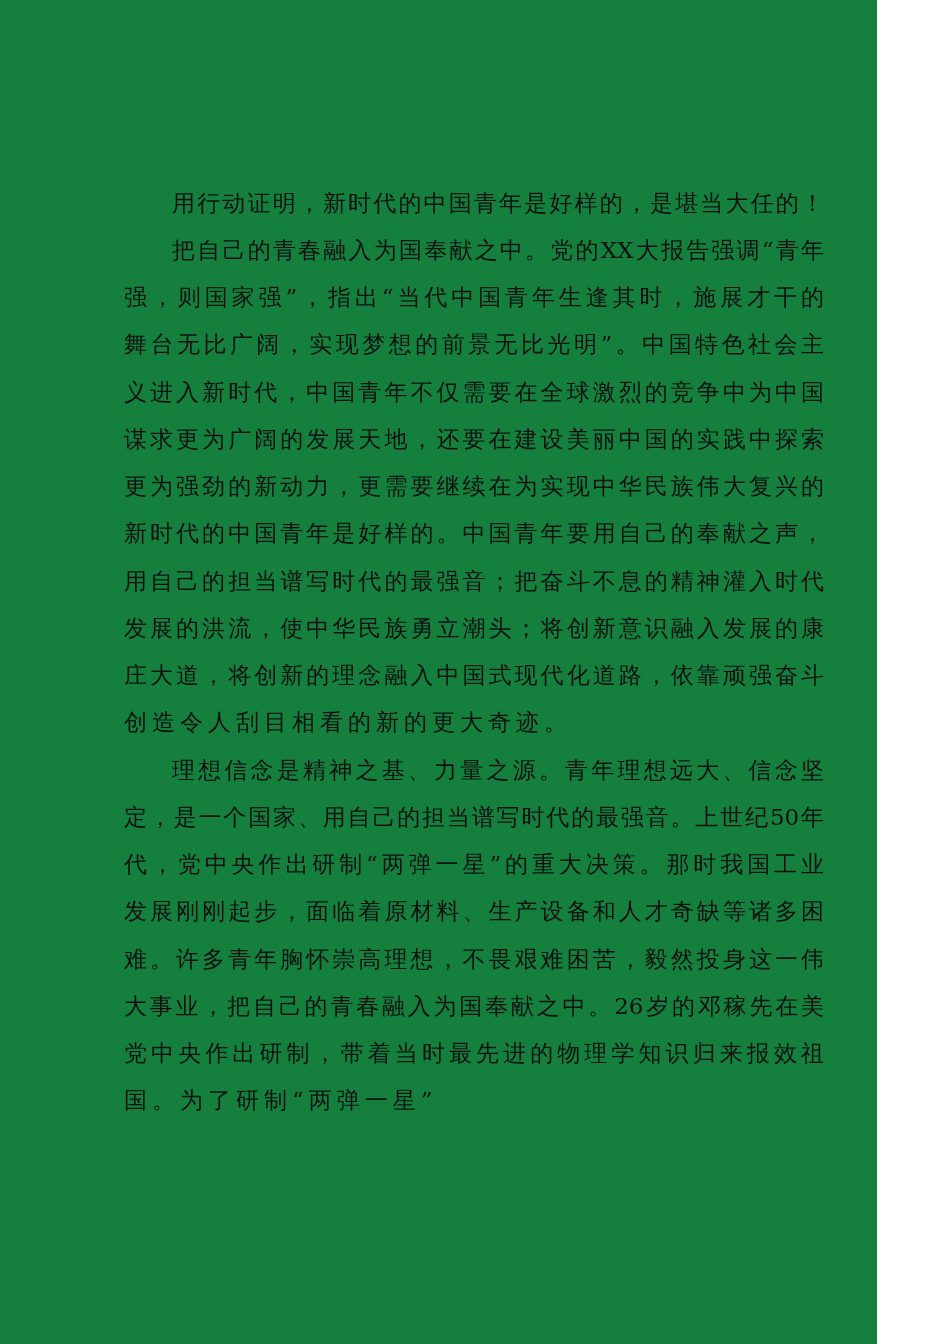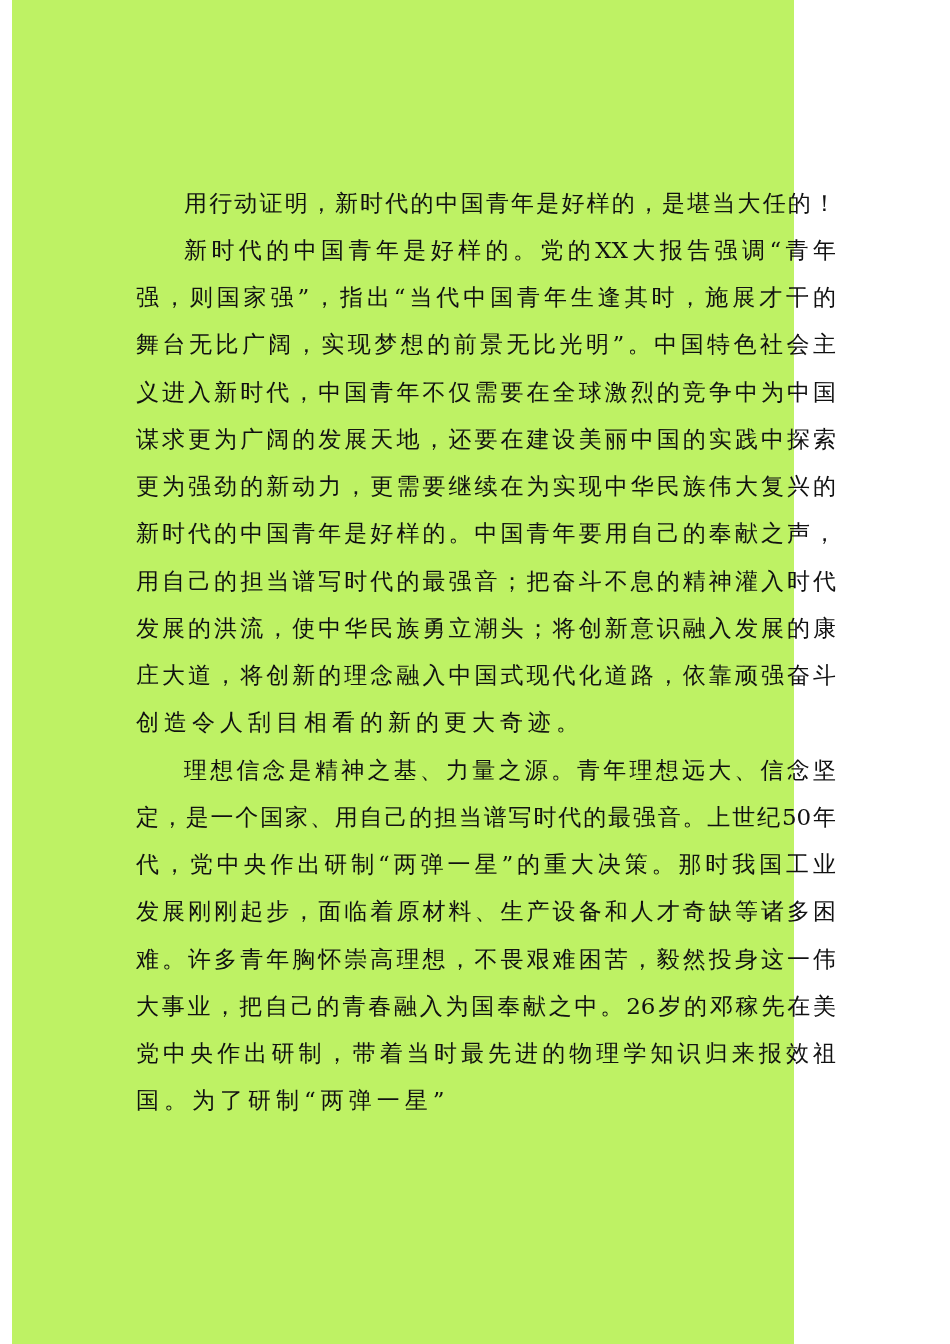--- a/index.html
+++ b/index.html
@@ -1,17 +1,17 @@
 <!DOCTYPE html>
 <html><head>
 <meta charset="utf-8">
 <style>
   html, body { margin: 0; padding: 0; background: #ffffff; }
   body { width: 950px; height: 1344px; position: relative; overflow: hidden; }
-  .page { position: absolute; left: 12px; top: 0; width: 782px; height: 1344px; background: #bef264; }
+  .page { position: absolute; left: 0; top: 0; width: 877px; height: 1344px; background: #15803d; }
   .line {
     position: absolute;
     left: 124px;
     width: 700px;
     height: 30px;
     font-family: "DejaVu Serif", "Liberation Serif", serif;
     font-size: 23px;
     line-height: 30px;
     color: #111111;
     white-space: nowrap;
@@ -19,21 +19,21 @@
     text-align-last: justify;
   }
   .line.indent { left: 172px; width: 652px; }
   .line.last { text-align-last: left; text-align: left; letter-spacing: 5px; }
 </style>
 </head>
 <body>
 
 <div class="page">
   <div class="line indent" style="top:188px">用行动证明，新时代的中国青年是好样的，是堪当大任的！</div>
-  <div class="line indent" style="top:235px">新时代的中国青年是好样的。党的XX大报告强调“青年</div>
+  <div class="line indent" style="top:235px">把自己的青春融入为国奉献之中。党的XX大报告强调“青年</div>
   <div class="line" style="top:282px">强，则国家强”，指出“当代中国青年生逢其时，施展才干的</div>
   <div class="line" style="top:329px">舞台无比广阔，实现梦想的前景无比光明”。中国特色社会主</div>
   <div class="line" style="top:377px">义进入新时代，中国青年不仅需要在全球激烈的竞争中为中国</div>
   <div class="line" style="top:424px">谋求更为广阔的发展天地，还要在建设美丽中国的实践中探索</div>
   <div class="line" style="top:471px">更为强劲的新动力，更需要继续在为实现中华民族伟大复兴的</div>
   <div class="line" style="top:518px">新时代的中国青年是好样的。中国青年要用自己的奉献之声，</div>
   <div class="line" style="top:566px">用自己的担当谱写时代的最强音；把奋斗不息的精神灌入时代</div>
   <div class="line" style="top:613px">发展的洪流，使中华民族勇立潮头；将创新意识融入发展的康</div>
   <div class="line" style="top:660px">庄大道，将创新的理念融入中国式现代化道路，依靠顽强奋斗</div>
   <div class="line last" style="top:707px">创造令人刮目相看的新的更大奇迹。</div>

